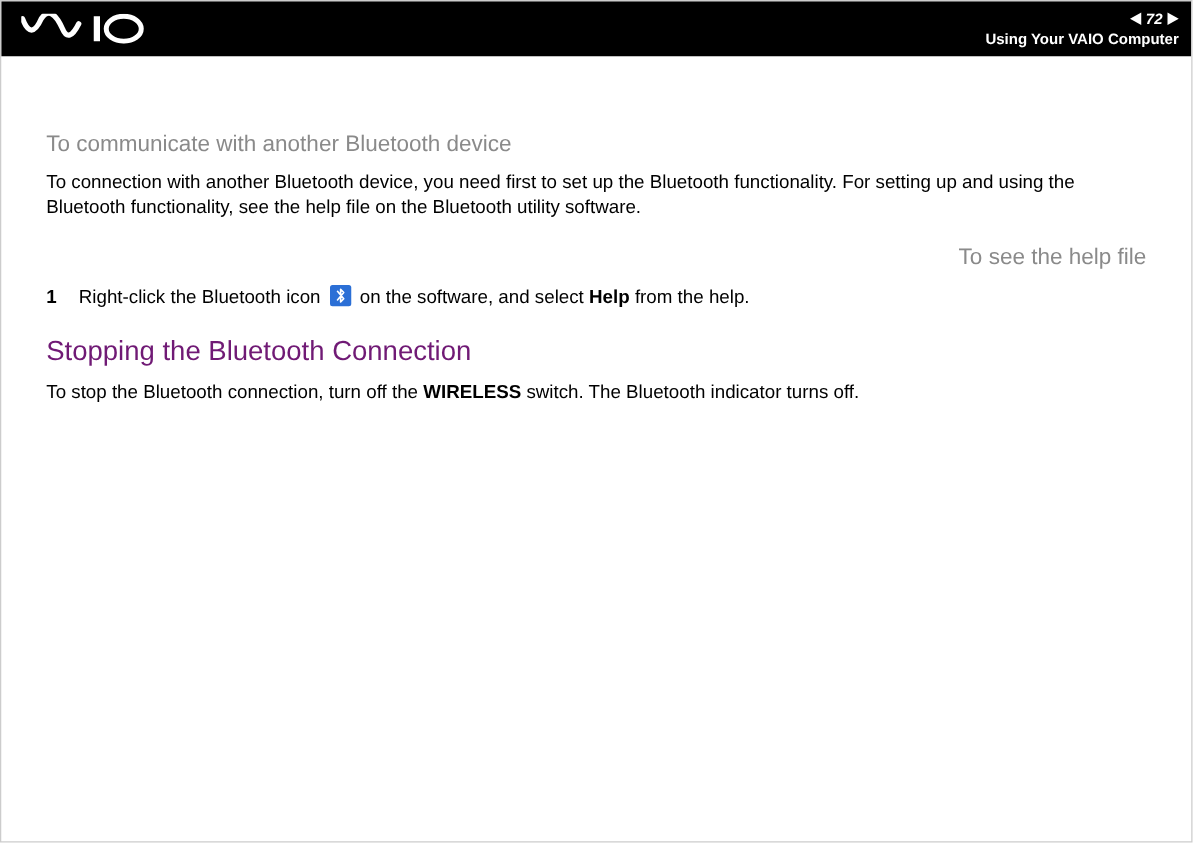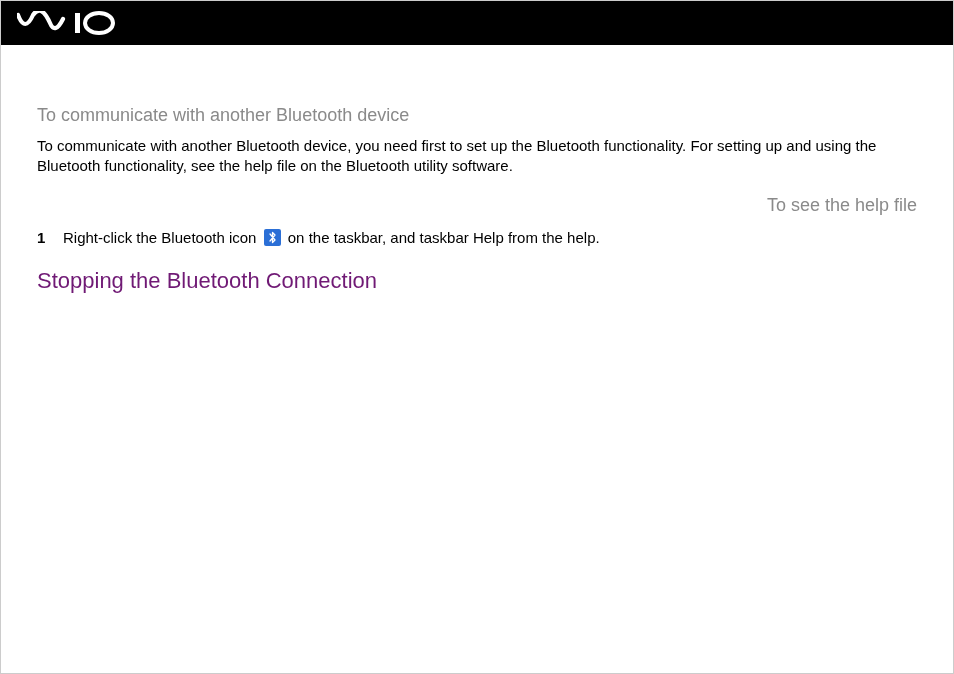--- a/index.html
+++ b/index.html
@@ -96,50 +96,61 @@
     position: relative;
     top: -1px;
   }
   .bt-icon svg { display: block; }
   .h-blue {
     color: #701a75;
     font-size: 22px;
     font-weight: normal;
     margin-bottom: 10px;
   }
-  .bold-inline { font-weight: normal; }
+  .bold-inline { font-weight: bold; }
 </style>
 </head>
 <body>
 
 <div class="header">
   <div class="logo">
     <svg width="110" height="24" viewBox="0 0 110 24">
       <path d="M 1 4 Q 8 22 16 4 Q 24 -8 33 12 Q 38 24 46 8" stroke="#fff" stroke-width="4.2" fill="none" stroke-linecap="round"></path>
       <rect x="58" y="2" width="5" height="20" fill="#fff"></rect>
       <ellipse cx="82" cy="12" rx="14" ry="10" stroke="#fff" stroke-width="4" fill="none"></ellipse>
     </svg>
   </div>
+  <div class="header-right">
+    <div class="page-nav">
+      <span class="nav-arrow left"></span>
+      <span>72</span>
+      <span class="nav-arrow right"></span>
+    </div>
+    <div class="section-title">Using Your VAIO Computer</div>
+  </div>
 </div>
 
 <div class="content">
 
   <div class="h-gray">To communicate with another Bluetooth device</div>
 
-  <div class="body-text">To communicate with another Bluetooth device, you need first to set up the Bluetooth functionality. For setting up and using the Bluetooth functionality, see the help file on the Bluetooth utility software.</div>
+  <div class="body-text">To connection with another Bluetooth device, you need first to set up the Bluetooth functionality. For setting up and using the Bluetooth functionality, see the help file on the Bluetooth utility software.</div>
 
   <div class="h-gray small">To see the help file</div>
 
   <div class="step-line">
     <span class="step-num">1</span>
     <span>
       <span>Right-click the Bluetooth icon </span><span class="bt-icon">
           <svg width="9" height="13" viewBox="0 0 9 13">
             <path d="M2 3 L7 9 L4.5 11.5 L4.5 1.5 L7 4 L2 10" stroke="#fff" stroke-width="1.3" fill="none" stroke-linejoin="round" stroke-linecap="round"></path>
           </svg>
-        </span><span> on the taskbar, and taskbar </span><span class="bold-inline">Help</span><span> from the help.</span>
+        </span><span> on the software, and select </span><span class="bold-inline">Help</span><span> from the help.</span>
     </span>
   </div>
 
   <div class="h-blue">Stopping the Bluetooth Connection</div>
 
+  <div class="body-text">
+    <span>To stop the Bluetooth connection, turn off the </span><span class="bold-inline">WIRELESS</span><span> switch. The Bluetooth indicator turns off.</span>
+  </div>
 
 </div>
 
 </body></html>

